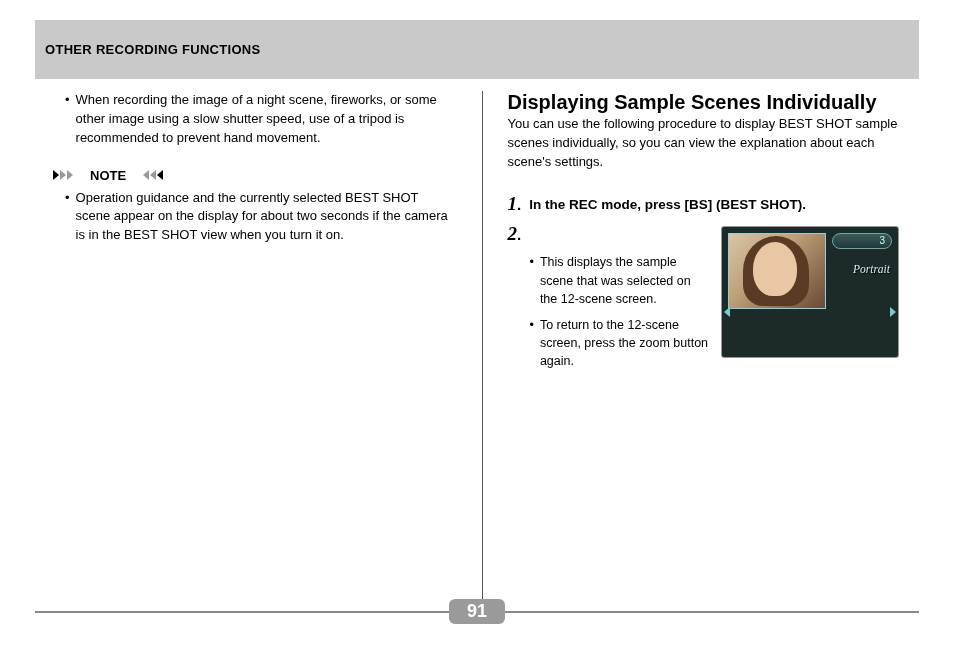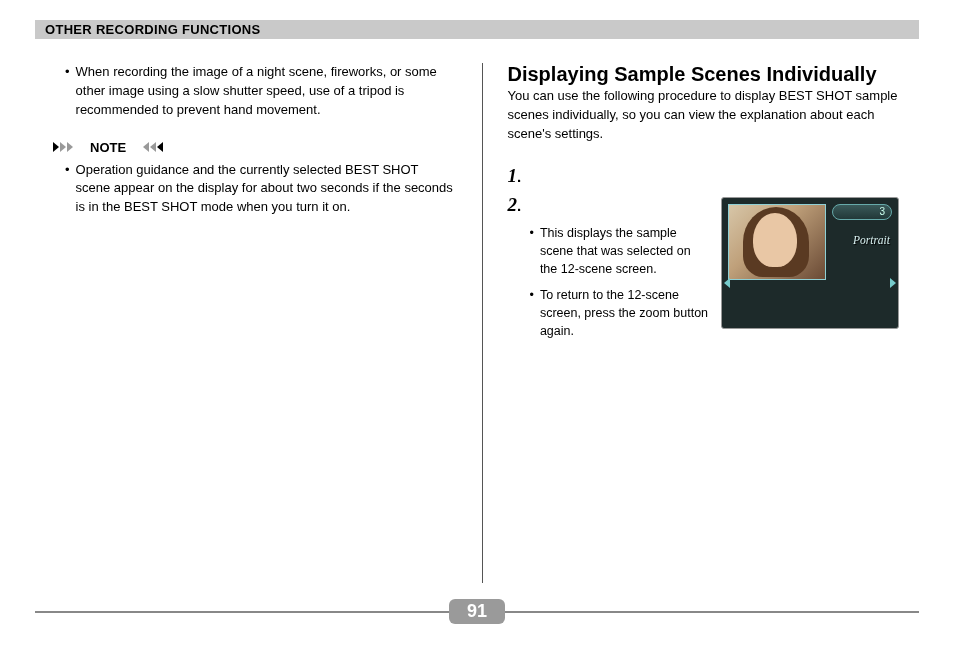--- a/index.html
+++ b/index.html
@@ -12,22 +12,22 @@
     font-size: 13px;
     color: #000;
   }
   .page {
     padding: 20px 35px 40px 35px;
     position: relative;
     height: 100%;
   }
   .header-bar {
     background: #c9c9c9;
-    padding: 2px 10px;
-    margin-bottom: 24px;
+    padding: 22px 10px;
+    margin-bottom: 12px;
     font-weight: bold;
     font-size: 13px;
     letter-spacing: 0.3px;
   }
   .columns {
     display: flex;
     gap: 0;
     height: 520px;
   }
   .col {
@@ -239,34 +239,35 @@
         <span>NOTE</span>
         <span class="note-marker">
           <span class="tri tri-lf"></span>
             <span class="tri tri-lf"></span>
             <span class="tri tri-l"></span>
         </span>
       </div>
 
       <div class="bullet-item">
         <span class="dot">•</span>
-        <span>Operation guidance and the currently selected BEST SHOT scene appear on the display for about two seconds if the seconds is in the BEST SHOT mode when you turn it on.</span>
+        <span>Operation guidance and the currently selected BEST SHOT scene appear on the display for about two seconds if the camera is in the BEST SHOT view when you turn it on.</span>
       </div>
     </div>
 
     <div class="divider"></div>
 
     <div class="col">
       <div class="section-title">Displaying Sample Scenes Individually</div>
       <div class="intro">You can use the following procedure to display BEST SHOT sample scenes individually, so you can view the explanation about each scene's settings.</div>
 
       <div class="step">
         <span class="step-num">
           <span>1</span><span class="dot-after">.</span>
         </span>
+        <span class="step-text">In the REC mode, press [BS] (BEST SHOT).</span>
       </div>
 
       <div class="step2-wrap">
         <div class="step2-left">
           <div class="step">
             <span class="step-num">
               <span>2</span><span class="dot-after">.</span>
             </span>
           </div>
           <div class="sub-bullets">

